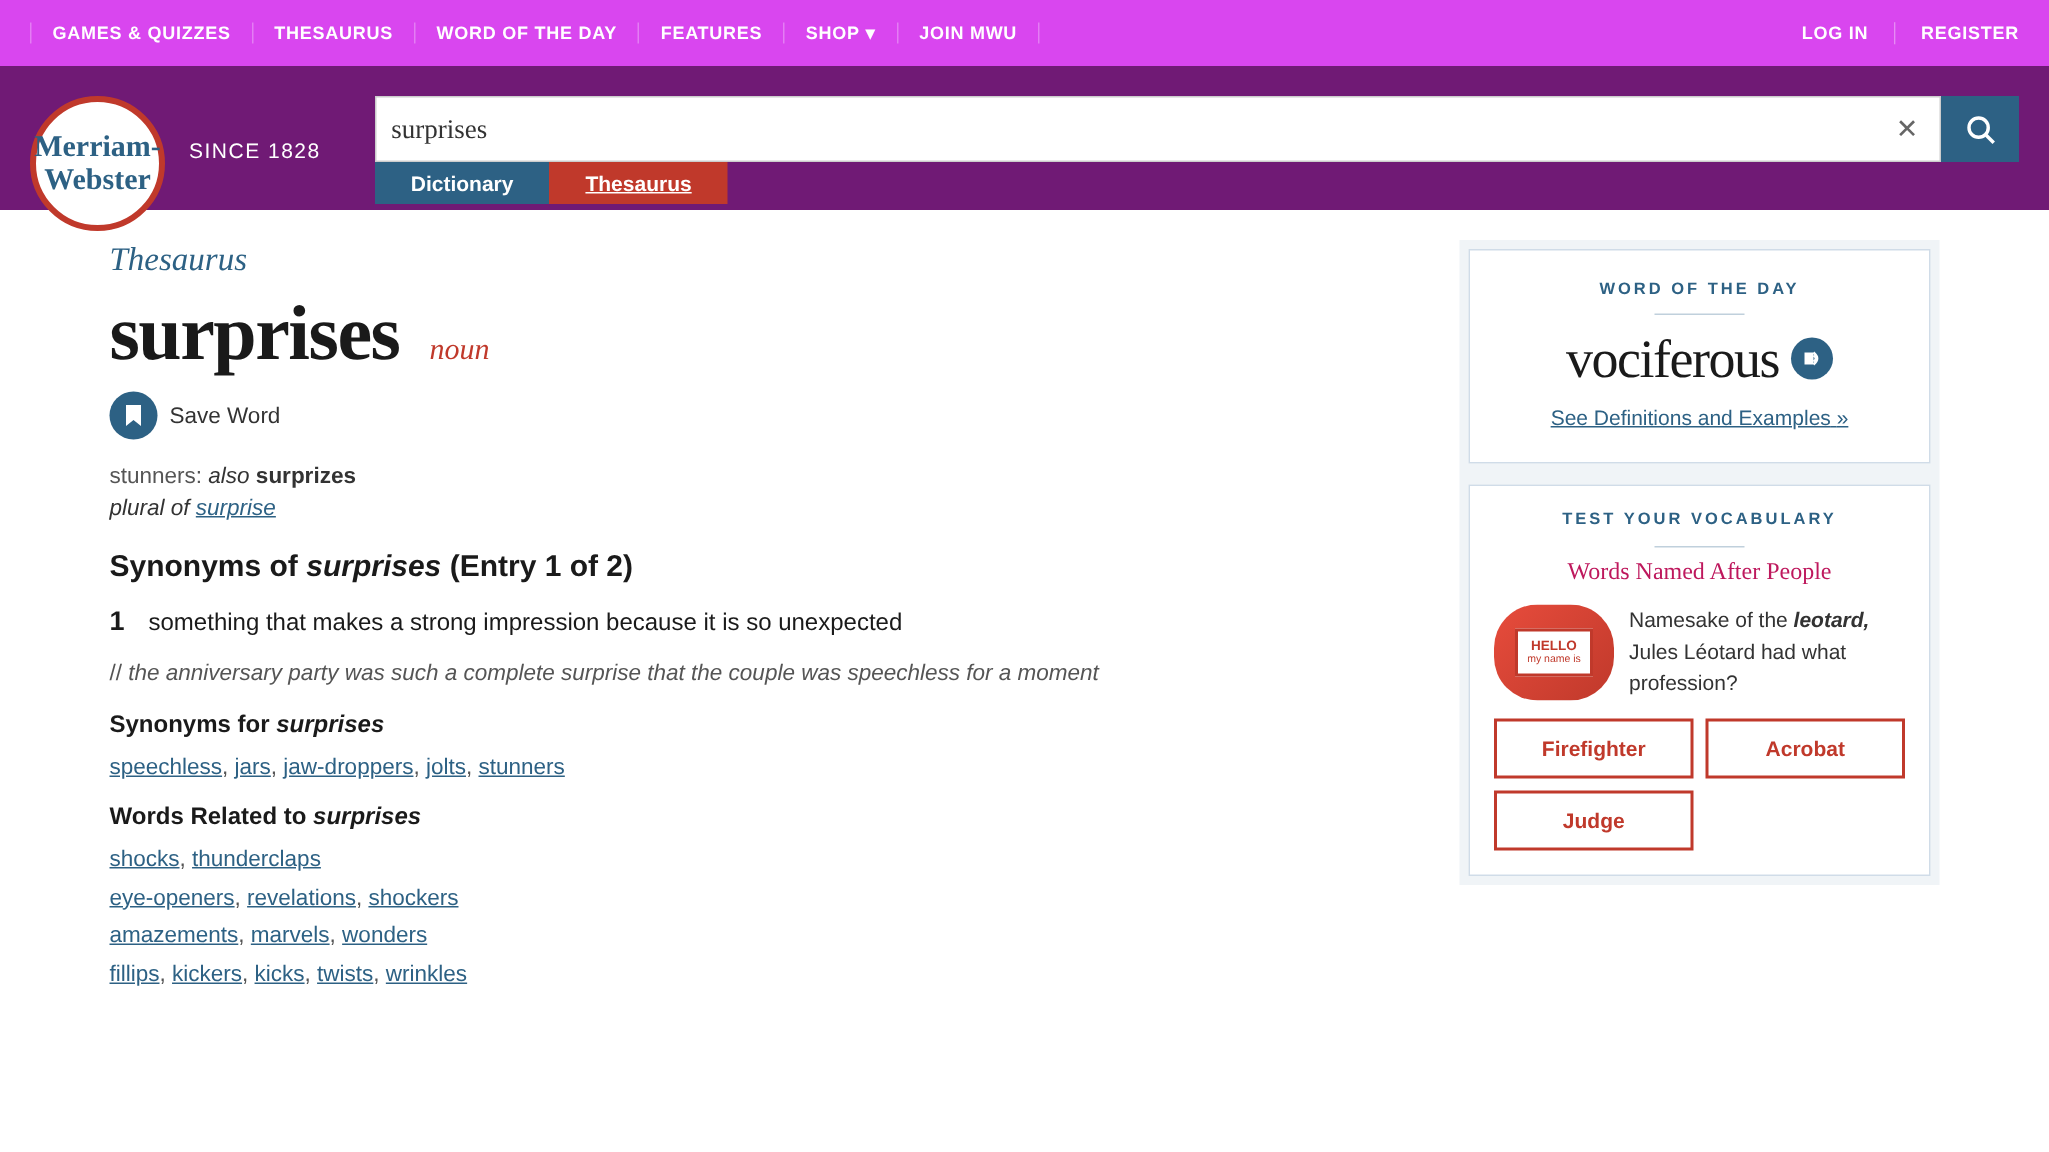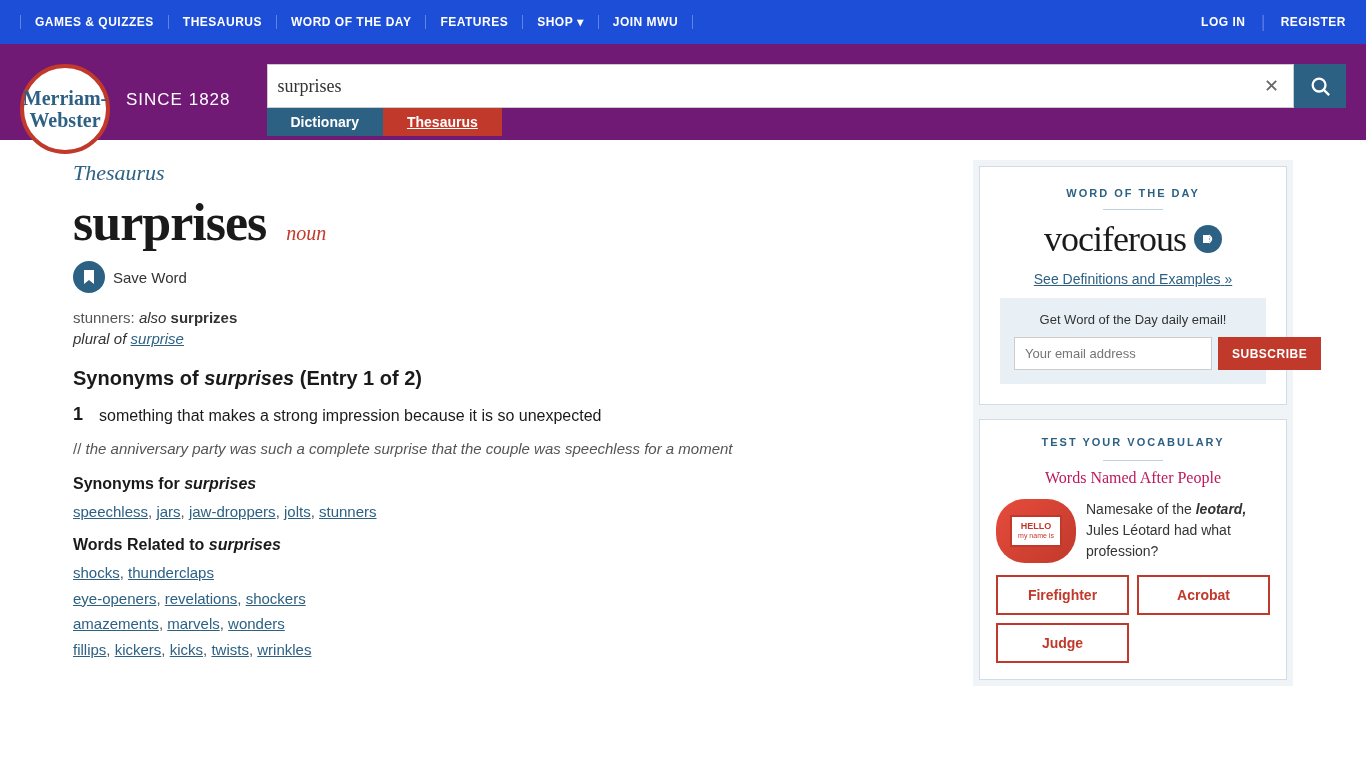--- a/index.html
+++ b/index.html
@@ -1,20 +1,20 @@
 <!DOCTYPE html>
 <html><head>
   <meta charset="utf-8">
   <style>
     * { margin: 0; padding: 0; box-sizing: border-box; }
     body { font-family: Georgia, 'Times New Roman', serif; font-size: 16px; color: #333; background: #fff; }
 
     
     .top-nav {
-      background: #1d4ed8;
+      background: #d946ef;
       display: flex;
       align-items: center;
       justify-content: space-between;
       padding: 0 20px;
       height: 44px;
     }
     .top-nav-links {
       display: flex;
       align-items: center;
       gap: 0;
@@ -76,21 +76,21 @@
       font-weight: bold;
       color: #2d6184;
       font-family: Georgia, serif;
       line-height: 1.1;
       text-align: center;
     }
     .logo-circle .mw-text span { color: #2d6184; }
     .since-text {
       color: #fff;
       font-family: Arial, sans-serif;
-      font-size: 17px;
+      font-size: 14px;
       letter-spacing: 1px;
       margin-top: 0;
       padding-top: 10px;
     }
 
     
     .search-area {
       flex: 1;
       display: flex;
       flex-direction: column;
@@ -648,27 +648,20 @@
               <polygon points="1,3 7,3 7,11 1,11"></polygon>
               <path d="M7,5 Q10,7 7,9" stroke="white" stroke-width="1.5" fill="none"></path>
               <path d="M7,3 Q12,7 7,11" stroke="white" stroke-width="1.5" fill="none"></path>
             </svg>
           </div>
         </div>
         <a href="#" class="wotd-link">
           <span>See Definitions and Examples</span>
           <span>»</span>
         </a>
-        <div class="wotd-email-section">
-          <div class="wotd-email-label">Get Word of the Day daily email!</div>
-          <div class="email-row">
-            <input type="email" class="email-input" placeholder="Your email address" style="">
-            <button class="subscribe-btn">SUBSCRIBE</button>
-          </div>
-        </div>
       </div>
 
       <div class="vocab-card">
         <div class="vocab-title">TEST YOUR VOCABULARY</div>
         <hr class="vocab-divider">
         <div class="vocab-subtitle">Words Named After People</div>
         <div class="vocab-image-row">
           <div class="vocab-image">
             <div class="vocab-image-inner">
               <div class="hello-badge">

